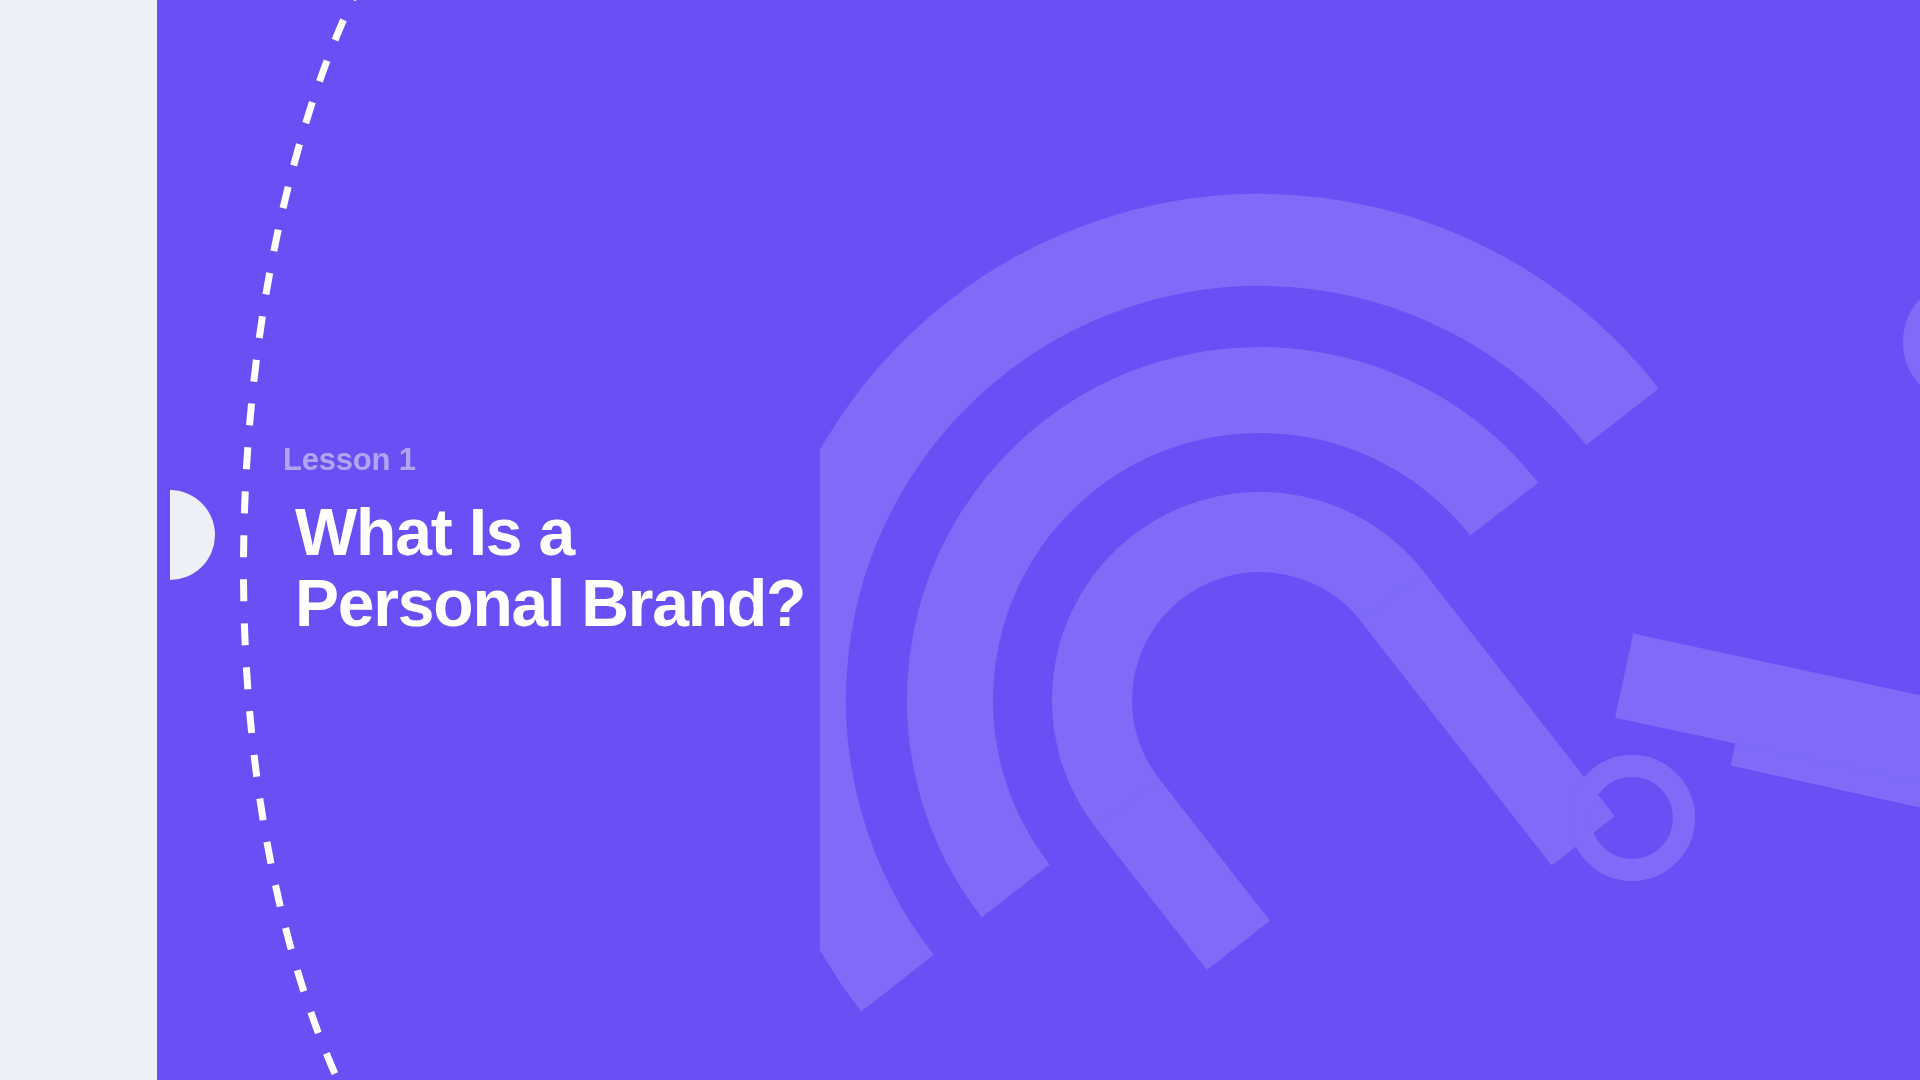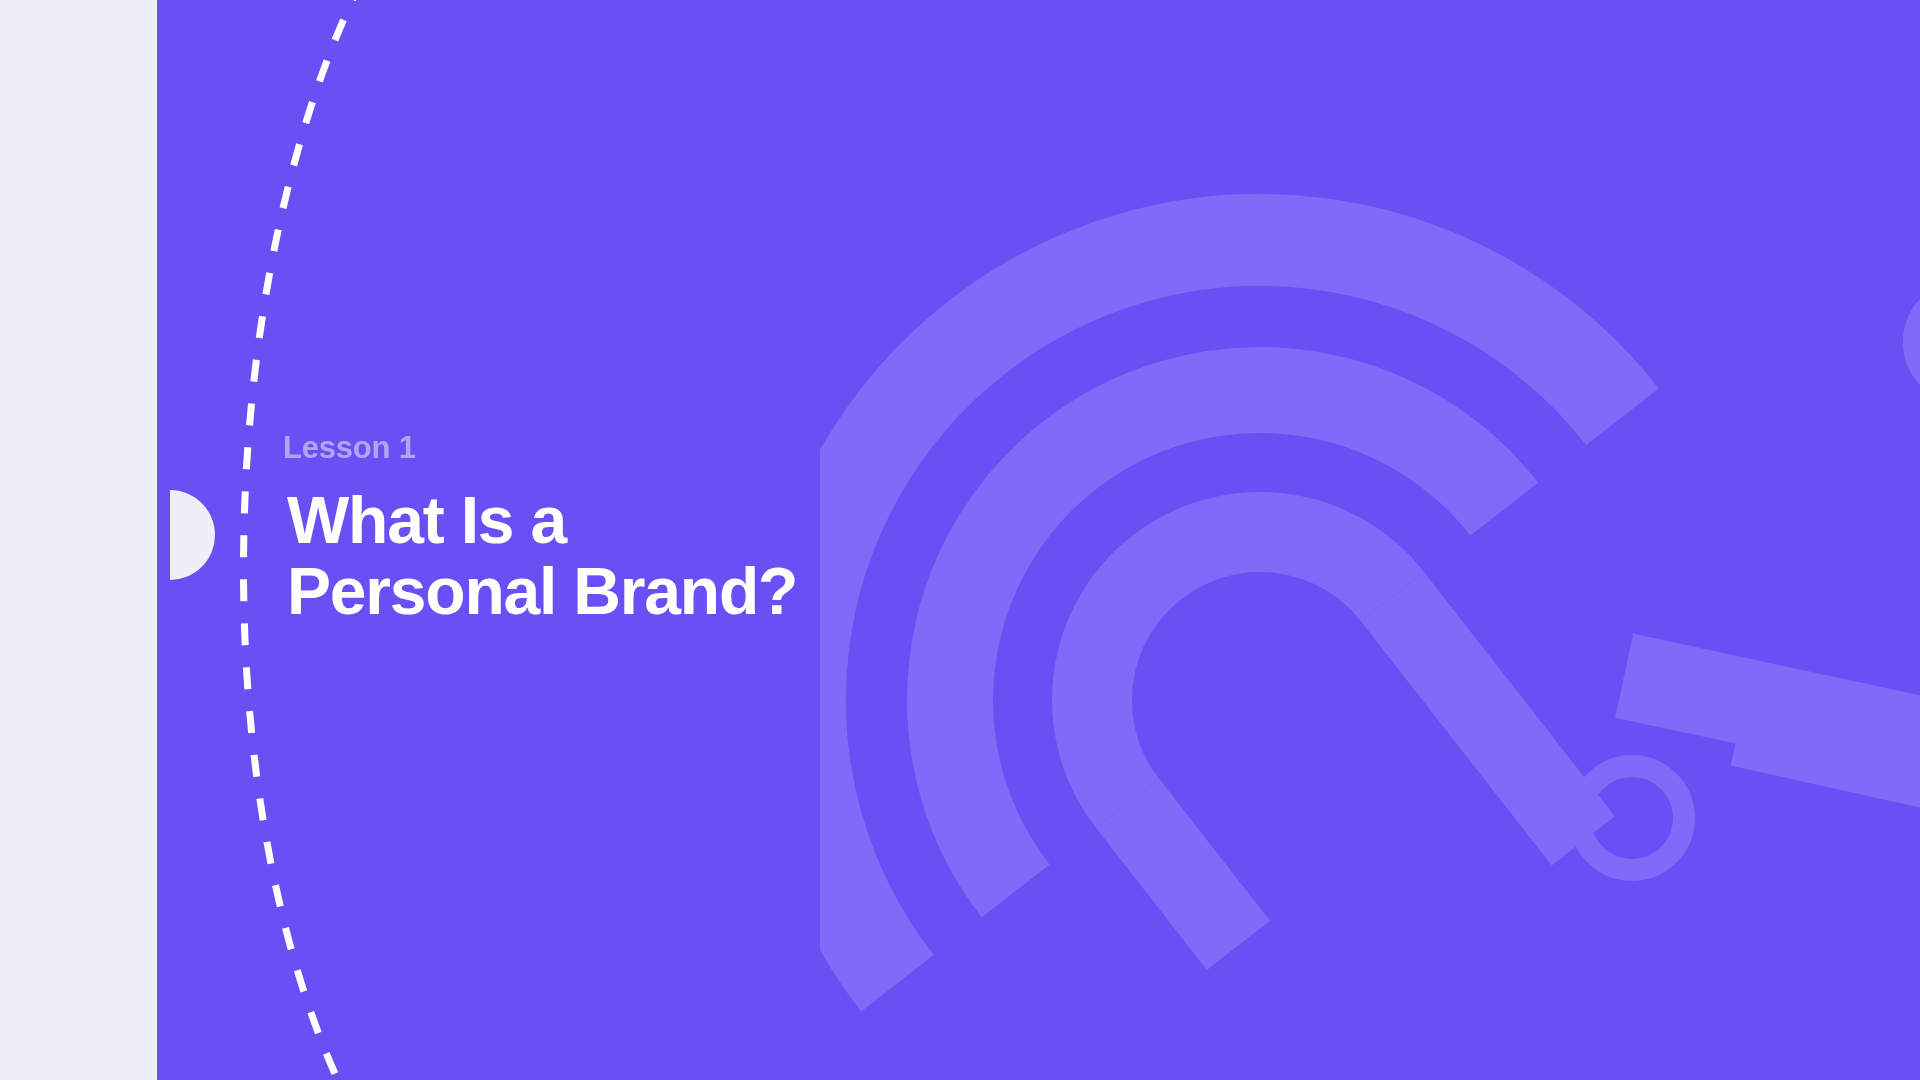--- a/index.html
+++ b/index.html
@@ -85,29 +85,29 @@
     left: 283px;
     top: 432px;
     z-index: 7;
   }
   .eyebrow {
     font-size: 31px;
     font-weight: 700;
     letter-spacing: -0.2px;
     color: #B1A5F2;
     line-height: 1;
-    margin: 0 0 22px 0;
+    margin: 12px 0 22px 0;
   }
   .title {
     font-size: 66px;
     font-weight: 700;
     letter-spacing: -1.2px;
     color: #FFFFFF;
     line-height: 1.08;
-    margin: 4px;
+    margin: 12px;
     white-space: pre-line;
   }
 </style>
 </head>
 <body>
 
 <div id="slide">
 
   <div class="gutter"></div>
 

